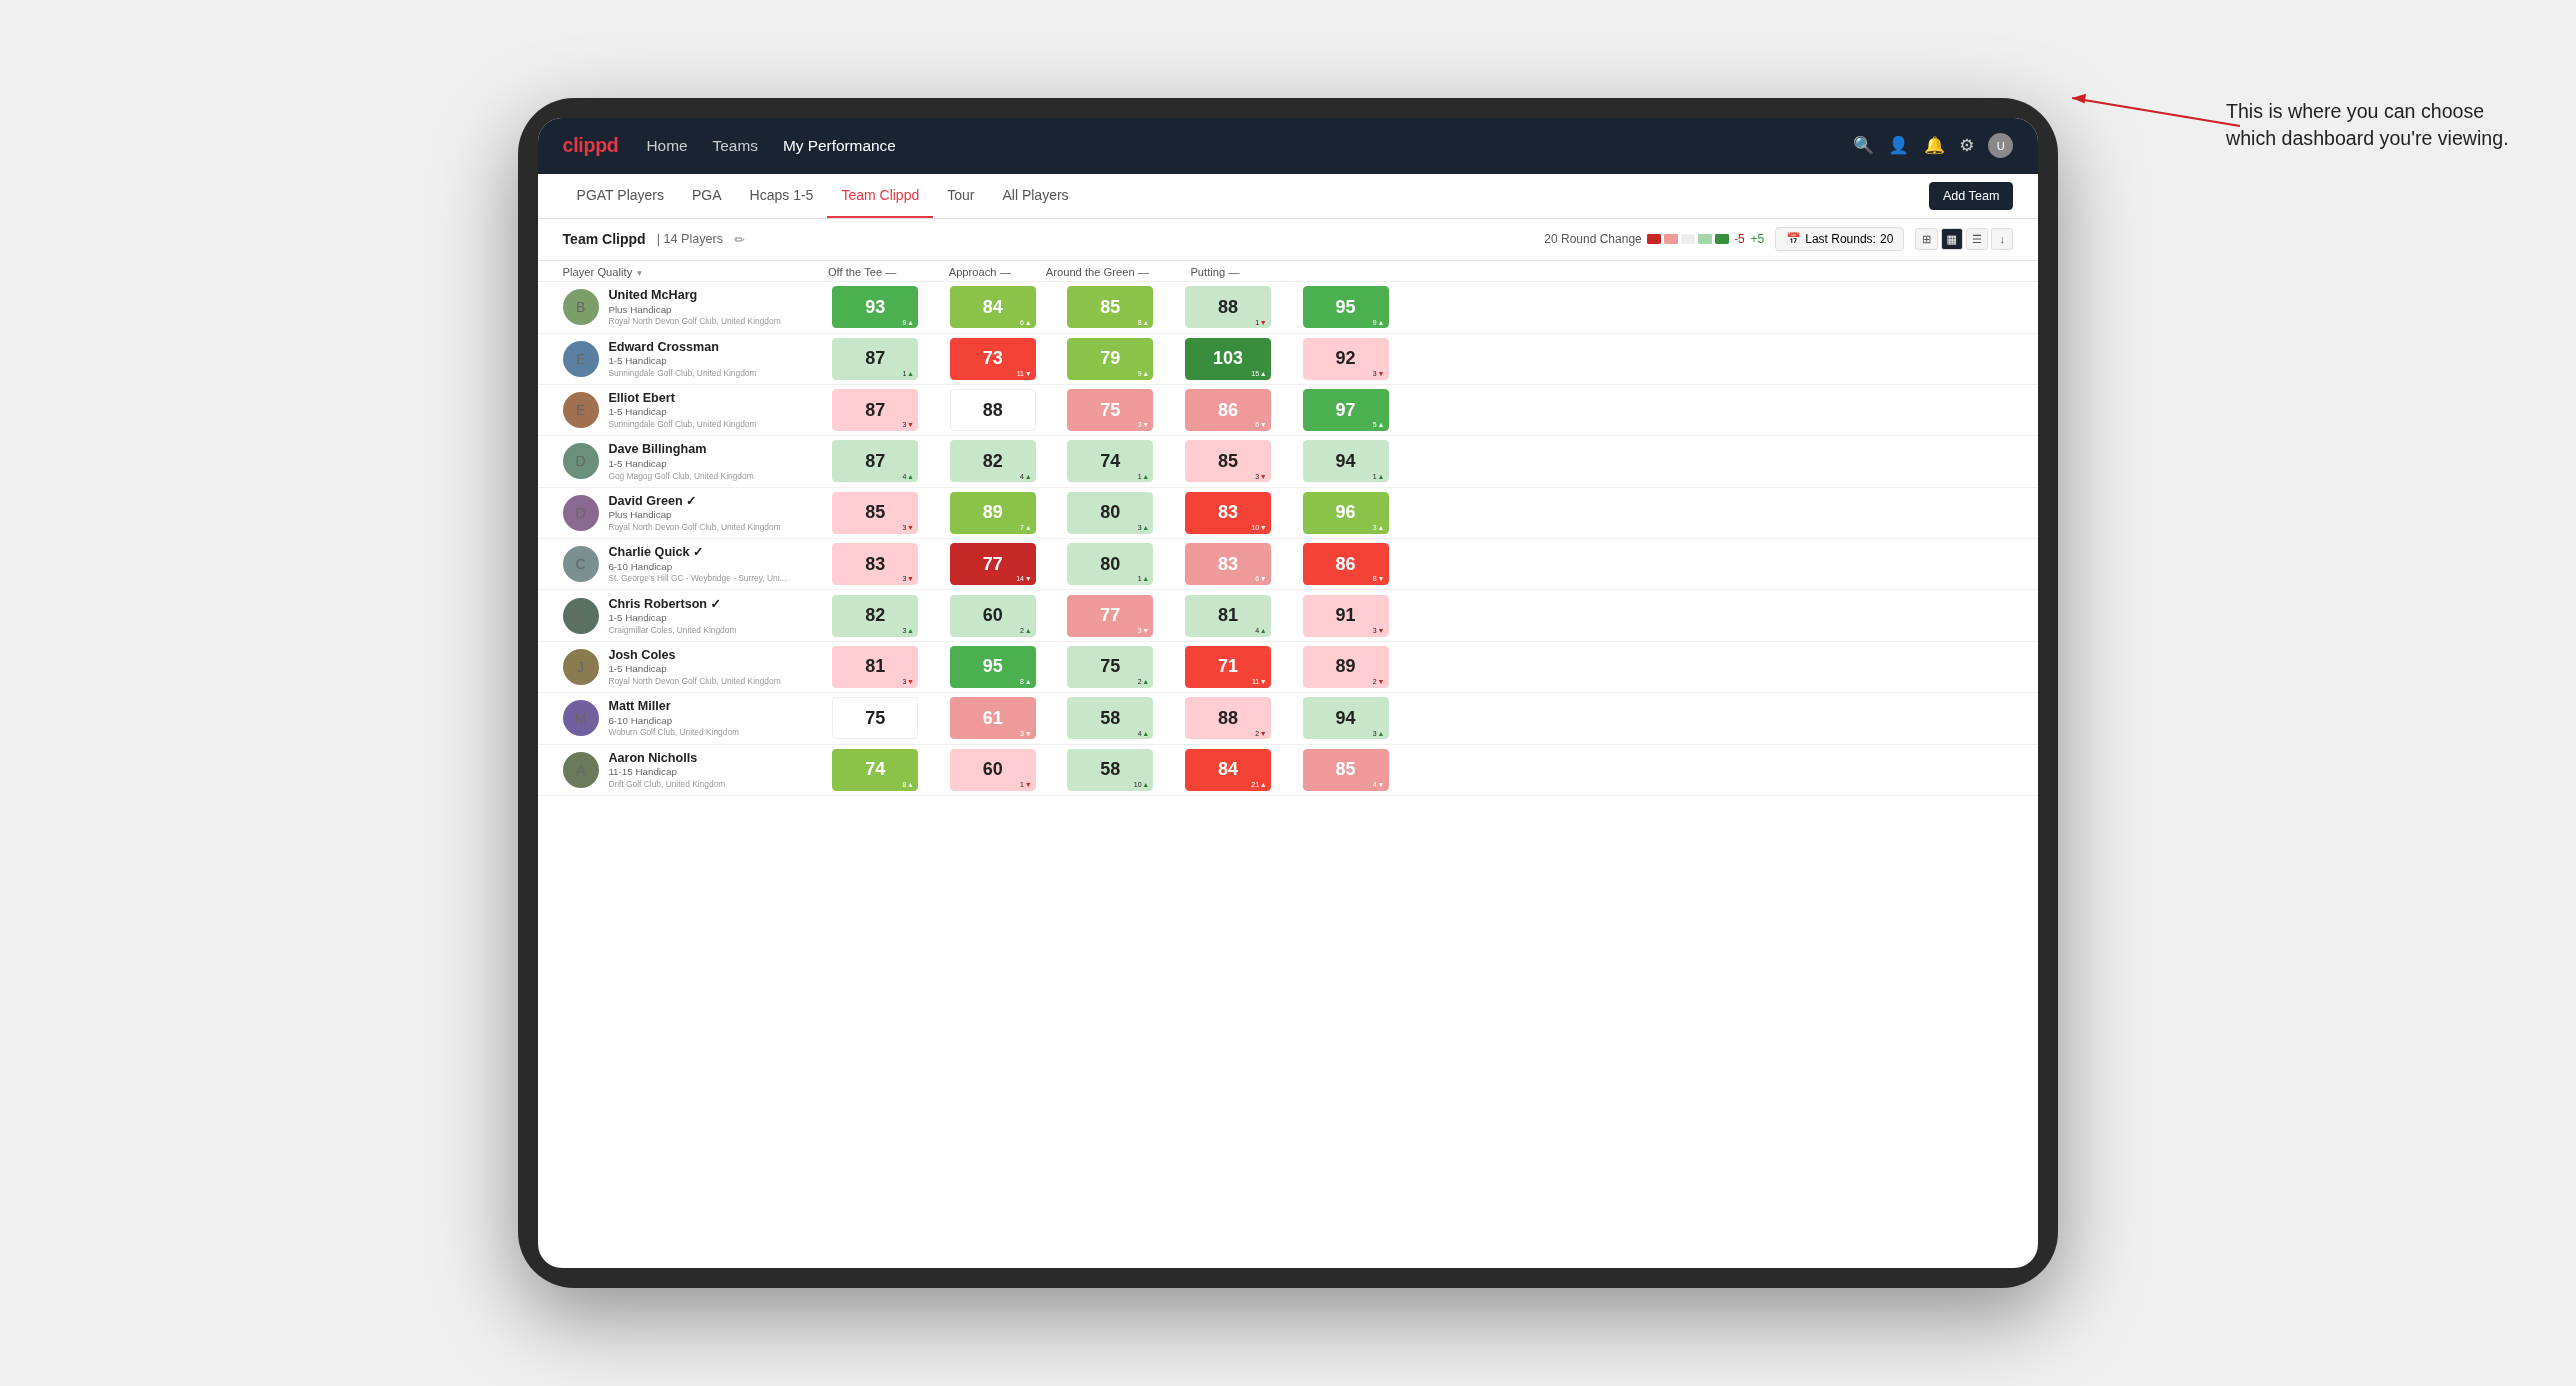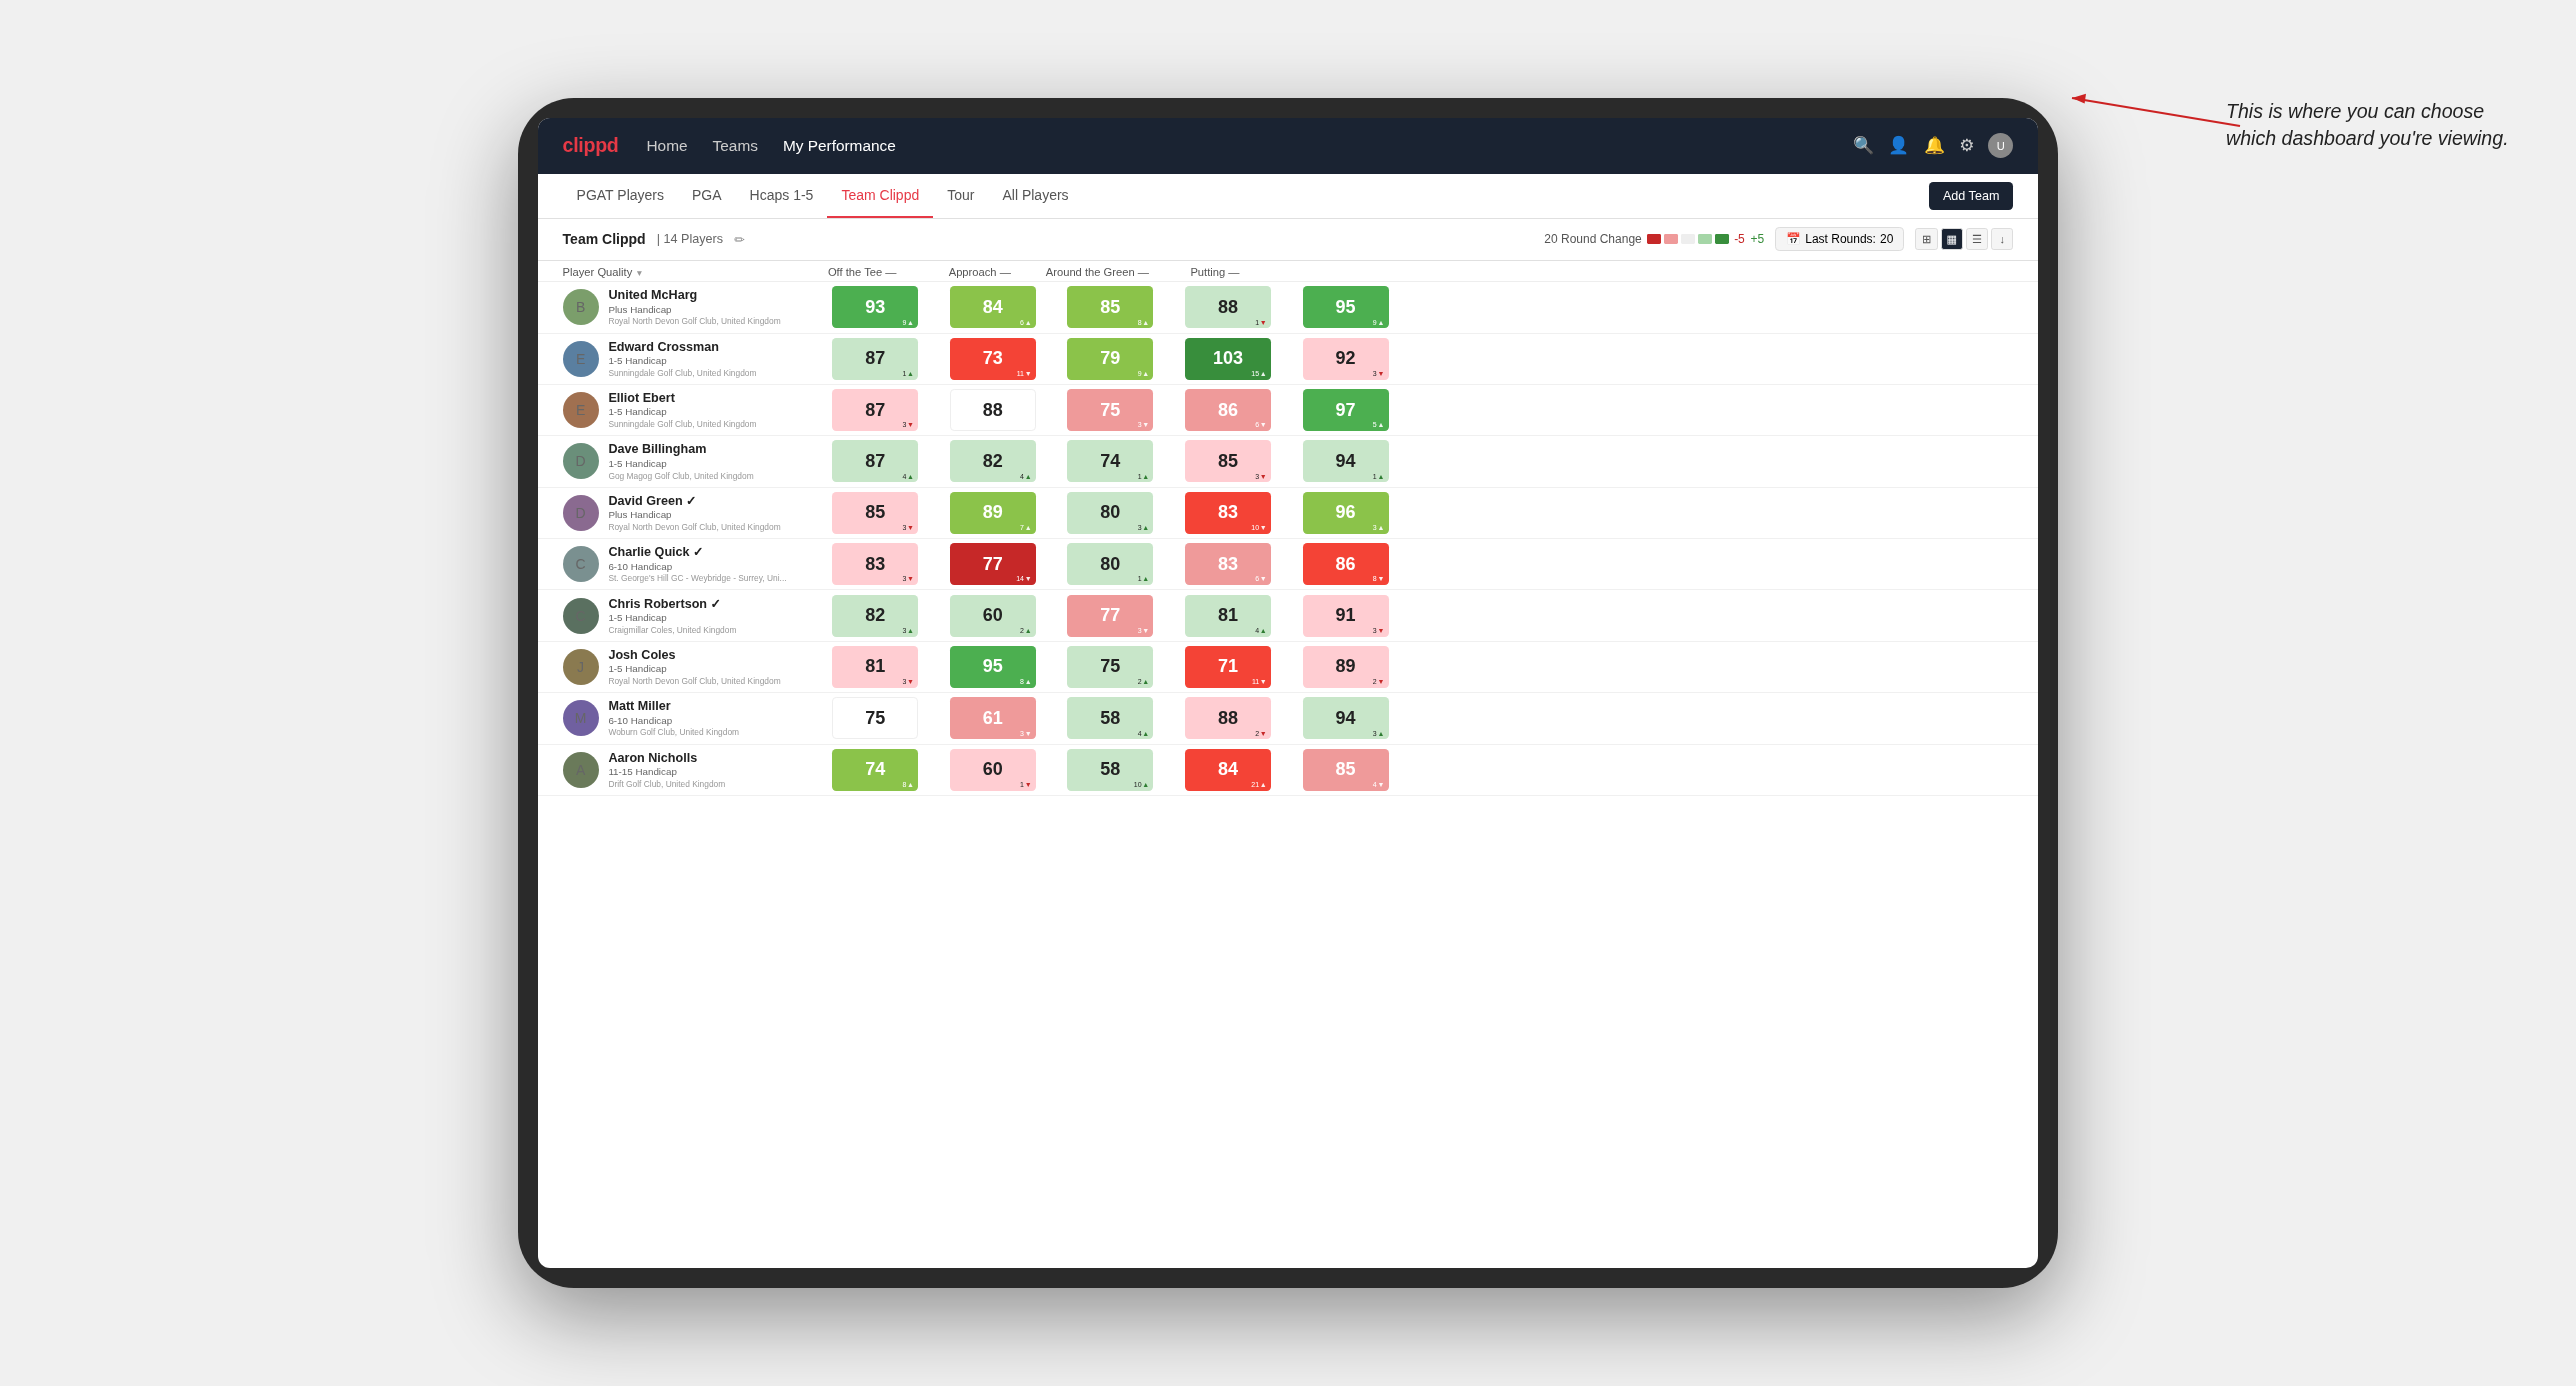--- a/index.html
+++ b/index.html
@@ -44,21 +44,21 @@
       background: #2a2a2a;
       border-radius: 56px;
       padding: 19.6px;
       box-shadow: 0 28px 84px rgba(0,0,0,0.4);
       position: relative;
     }
     .tablet-screen {
       width: 100%;
       height: 100%;
       background: #fff;
-      border-radius: 12px;
+      border-radius: 24px;
       overflow: hidden;
       display: flex;
       flex-direction: column;
     }
 
     
     .nav-bar {
       background: #1a2332;
       height: 56px;
       display: flex;
@@ -862,21 +862,21 @@
                 <span style="font-size:7px;">4</span>
                 <span class="arrow-down" style="font-size:7px;">▼</span>
               </span>
             </div>
           </div>
         </div>
 
     </div>
   </div>
 
-  <div class="annotation-area" style="position:absolute; right:56px; top:98px; width:294px;font-style:italic;">
+  <div class="annotation-area" style="position:absolute; right:56px; top:98px; width:294px;">
 
     <div class="annotation-callout">This is where you can choose which dashboard you're viewing.</div>
 
     <svg width="210" height="70" style="position:absolute; top:-14px; right:266px;" viewBox="0 0 300 100">
       <line x1="280" y1="60" x2="40" y2="20" stroke="#cc2222" stroke-width="3"></line>
       <polygon points="40,20 60,14 58,28" fill="#cc2222"></polygon>
     </svg>
 
   </div>
 

